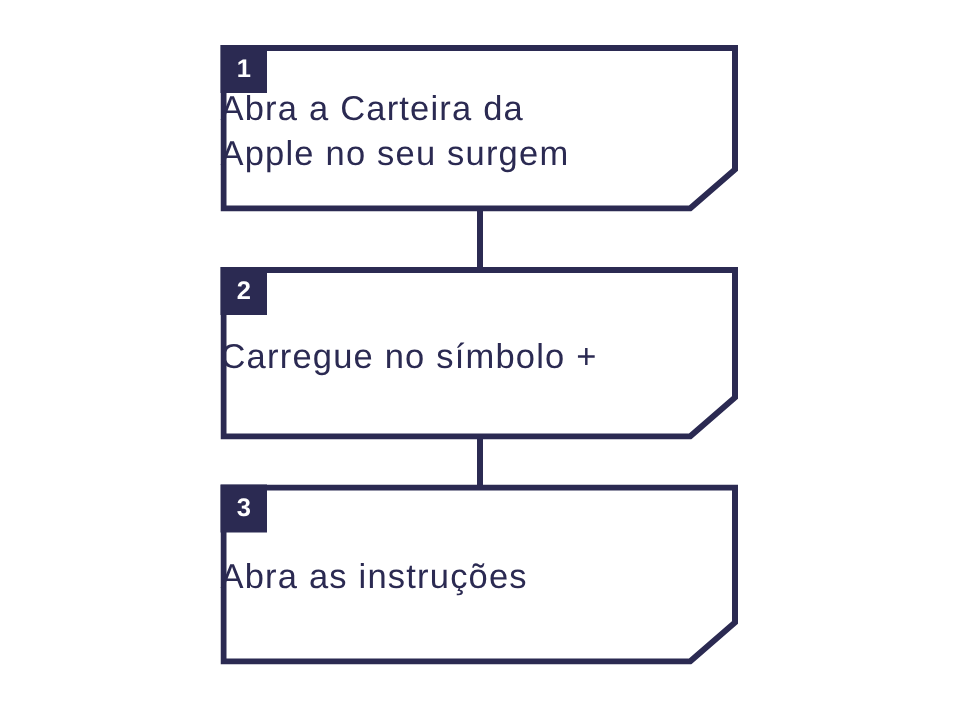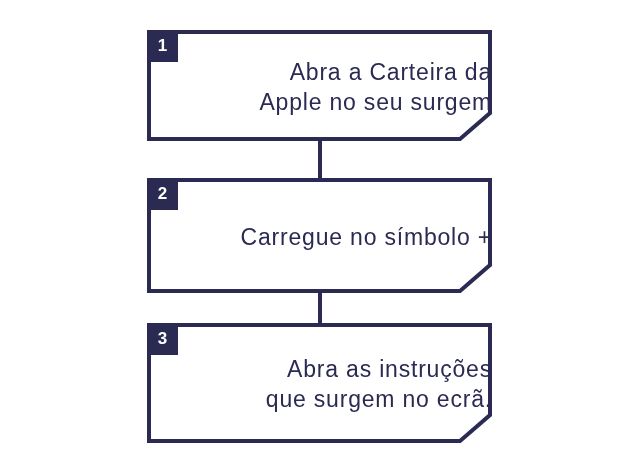--- a/index.html
+++ b/index.html
@@ -41,21 +41,21 @@
     justify-content: center;
     font-size: 17px;
     font-weight: 600;
     z-index: 2;
   }
   .step-text {
     position: absolute;
     top: 0; left: 0; right: 0; bottom: 0;
     display: flex;
     flex-direction: column;
-    align-items: flex-end;
+    align-items: flex-start;
     justify-content: center;
     text-align: center;
     color: #2b2a52;
     font-size: 23px;
     line-height: 30px;
     font-weight: 500;
     letter-spacing: 0.8px;
     z-index: 1;
     padding-top: 2px;
     border-radius: 30px;
@@ -106,17 +106,16 @@
 
   <div class="step step-3">
     <svg class="shape" width="345" height="120" viewBox="0 0 345 120" xmlns="http://www.w3.org/2000/svg">
       <polygon points="2,2 343,2 343,92 313,118 2,118" fill="#ffffff" stroke="#2b2a52" stroke-width="4" stroke-linejoin="miter"></polygon>
     </svg>
     <div class="badge">
       <span>3</span>
     </div>
     <div class="step-text">
       <div class="line">Abra as instruções</div>
-      <div class="line">que surgem no ecrã.</div>
     </div>
   </div>
 
 </div>
 
 </body></html>

